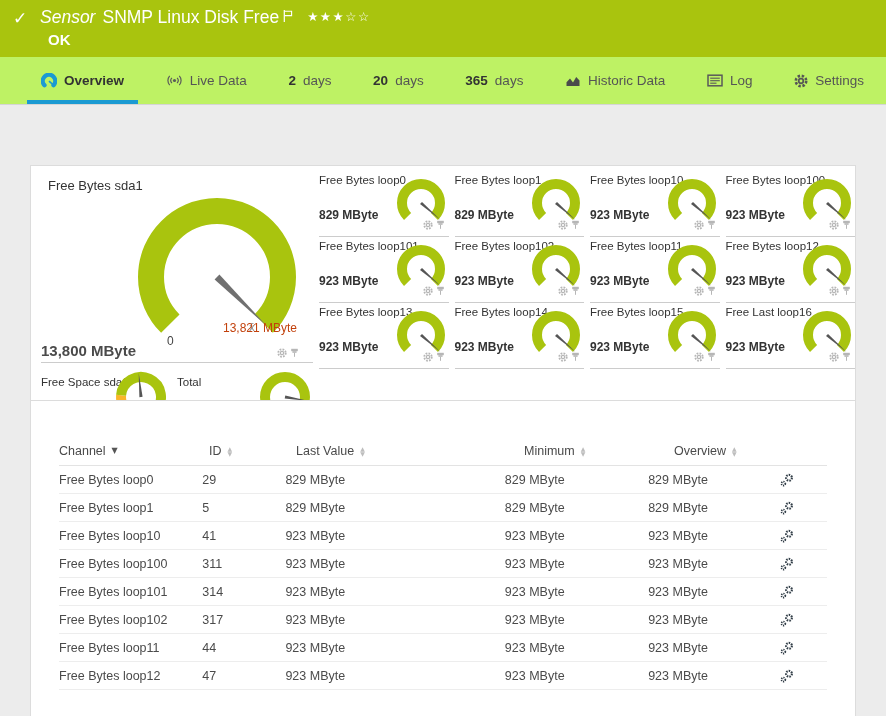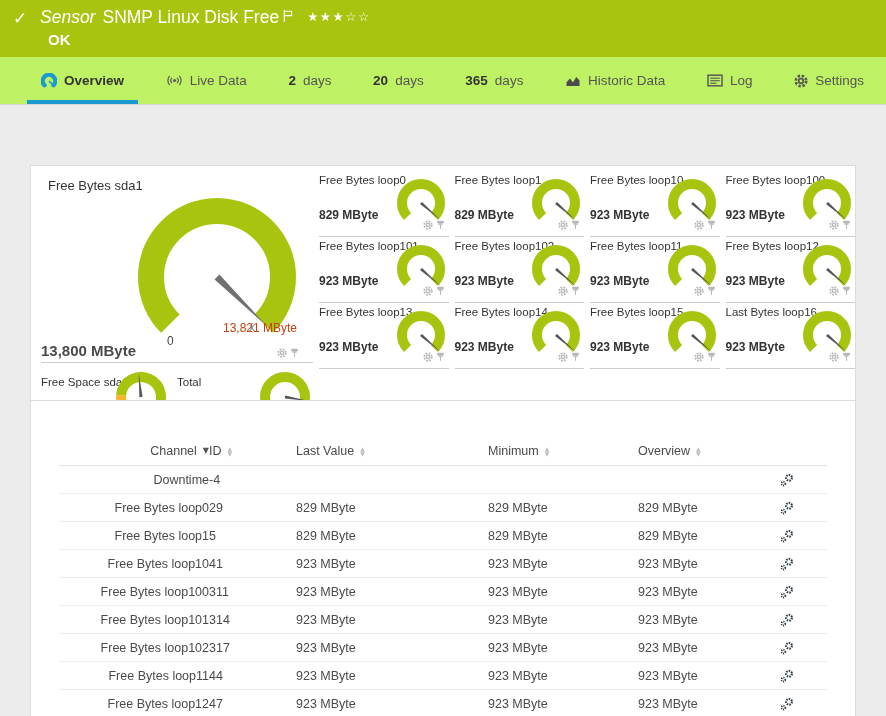--- a/index.html
+++ b/index.html
@@ -63,21 +63,21 @@
   .gcell .gvalue{position:absolute;left:0;top:37px;}
   .gcell .cicons{position:absolute;right:4px;bottom:6px;}
 
   
   .table{margin:35px 28px 0 28px;}
   .thead{display:flex;align-items:center;height:29px;border-bottom:1px solid #e3e3e3;
          font-size:12.5px;color:#4a4a4a;}
   .trow{display:flex;align-items:center;height:27px;border-bottom:1px solid #ededed;
         font-size:12.5px;color:#4a4a4a;}
   .hc,.tc{display:inline-flex;align-items:center;box-sizing:border-box;white-space:nowrap;}
-  .c0{width:150px;justify-content:flex-end;} .c1{width:87px;align-items:center;} .c2{width:192px;} .c3{width:150px;} .c4{width:138px;}
+  .c0{width:150px;} .c1{width:87px;align-items:center;} .c2{width:192px;} .c3{width:150px;margin-left:36px;} .c4{width:138px;}
   .cg{margin-left:auto;padding-right:33px;}
   .sortd{color:#555;font-size:8px;margin-left:6px;font-family:"DejaVu Sans",sans-serif;}
   .sorts{display:inline-flex;flex-direction:column;margin-left:6px;font-family:"DejaVu Sans",sans-serif;}
   .sorts i{font-style:normal;font-size:6px;line-height:5px;color:#bdbdbd;}
 </style>
 </head>
 <body>
 
 <div class="screen">
 
@@ -481,21 +481,21 @@
             <span class="ci">
               <svg width="9" height="10" viewBox="0 0 9 10">
                 <rect x="1.2" y="0.8" width="6.6" height="2.4" fill="#b6b6b6"></rect>
                 <rect x="2.4" y="3.2" width="4.2" height="1.6" fill="#b6b6b6"></rect>
                 <rect x="4" y="4.8" width="1" height="4" fill="#b6b6b6"></rect>
               </svg>
             </span>
           </span>
         </div>
         <div class="gcell">
-          <div class="gtitle">Last Bytes loop16</div>
+          <div class="gtitle">Free Last loop16</div>
     <span class="sgauge"><svg width="50" height="50" viewBox="0 0 50 50">
               <path d="M 11.56 38.44 A 19 19 0 1 1 38.44 38.44" fill="none" stroke="#a9c40e" stroke-width="10"></path>
               <polygon fill="#555" points="26.0,23.9 24.0,26.1 44.6,42.0"></polygon>
             </svg></span>
     <div class="gvalue">923 MByte</div>
     <span class="cicons">
             <span class="ci">
               <svg width="10" height="10" viewBox="0 0 14 14">
                 <circle cx="7" cy="7" r="5.2" fill="none" stroke="#b6b6b6" stroke-width="2.6" stroke-dasharray="2.4 1.7"></circle>
                 <circle cx="7" cy="7" r="2.3" fill="none" stroke="#b6b6b6" stroke-width="1.7"></circle>
@@ -544,33 +544,20 @@
           <span class="hc c4">
             <span>Overview</span>
             <span class="sorts">
               <i>▲</i>
               <i>▼</i>
             </span>
           </span>
         </div>
       <div id="tbody">
           <div class="trow">
-            <span class="tc c0">Downtime</span>
-    <span class="tc c1">-4</span>
-    <span class="tc c2"></span>
-    <span class="tc c3"></span>
-    <span class="tc c4"></span>
-    <span class="tc cg">
-              <svg width="14" height="14" viewBox="0 0 14 14">
-                <circle cx="9" cy="4.8" r="2.9" fill="none" stroke="#303c46" stroke-width="2.1" stroke-dasharray="1.5 1.1"></circle>
-                <circle cx="3.4" cy="10.6" r="1.9" fill="none" stroke="#303c46" stroke-width="1.8" stroke-dasharray="1.1 0.9"></circle>
-              </svg>
-            </span>
-          </div>
-          <div class="trow">
             <span class="tc c0">Free Bytes loop0</span>
     <span class="tc c1">29</span>
     <span class="tc c2">829 MByte</span>
     <span class="tc c3">829 MByte</span>
     <span class="tc c4">829 MByte</span>
     <span class="tc cg">
               <svg width="14" height="14" viewBox="0 0 14 14">
                 <circle cx="9" cy="4.8" r="2.9" fill="none" stroke="#303c46" stroke-width="2.1" stroke-dasharray="1.5 1.1"></circle>
                 <circle cx="3.4" cy="10.6" r="1.9" fill="none" stroke="#303c46" stroke-width="1.8" stroke-dasharray="1.1 0.9"></circle>
               </svg>

